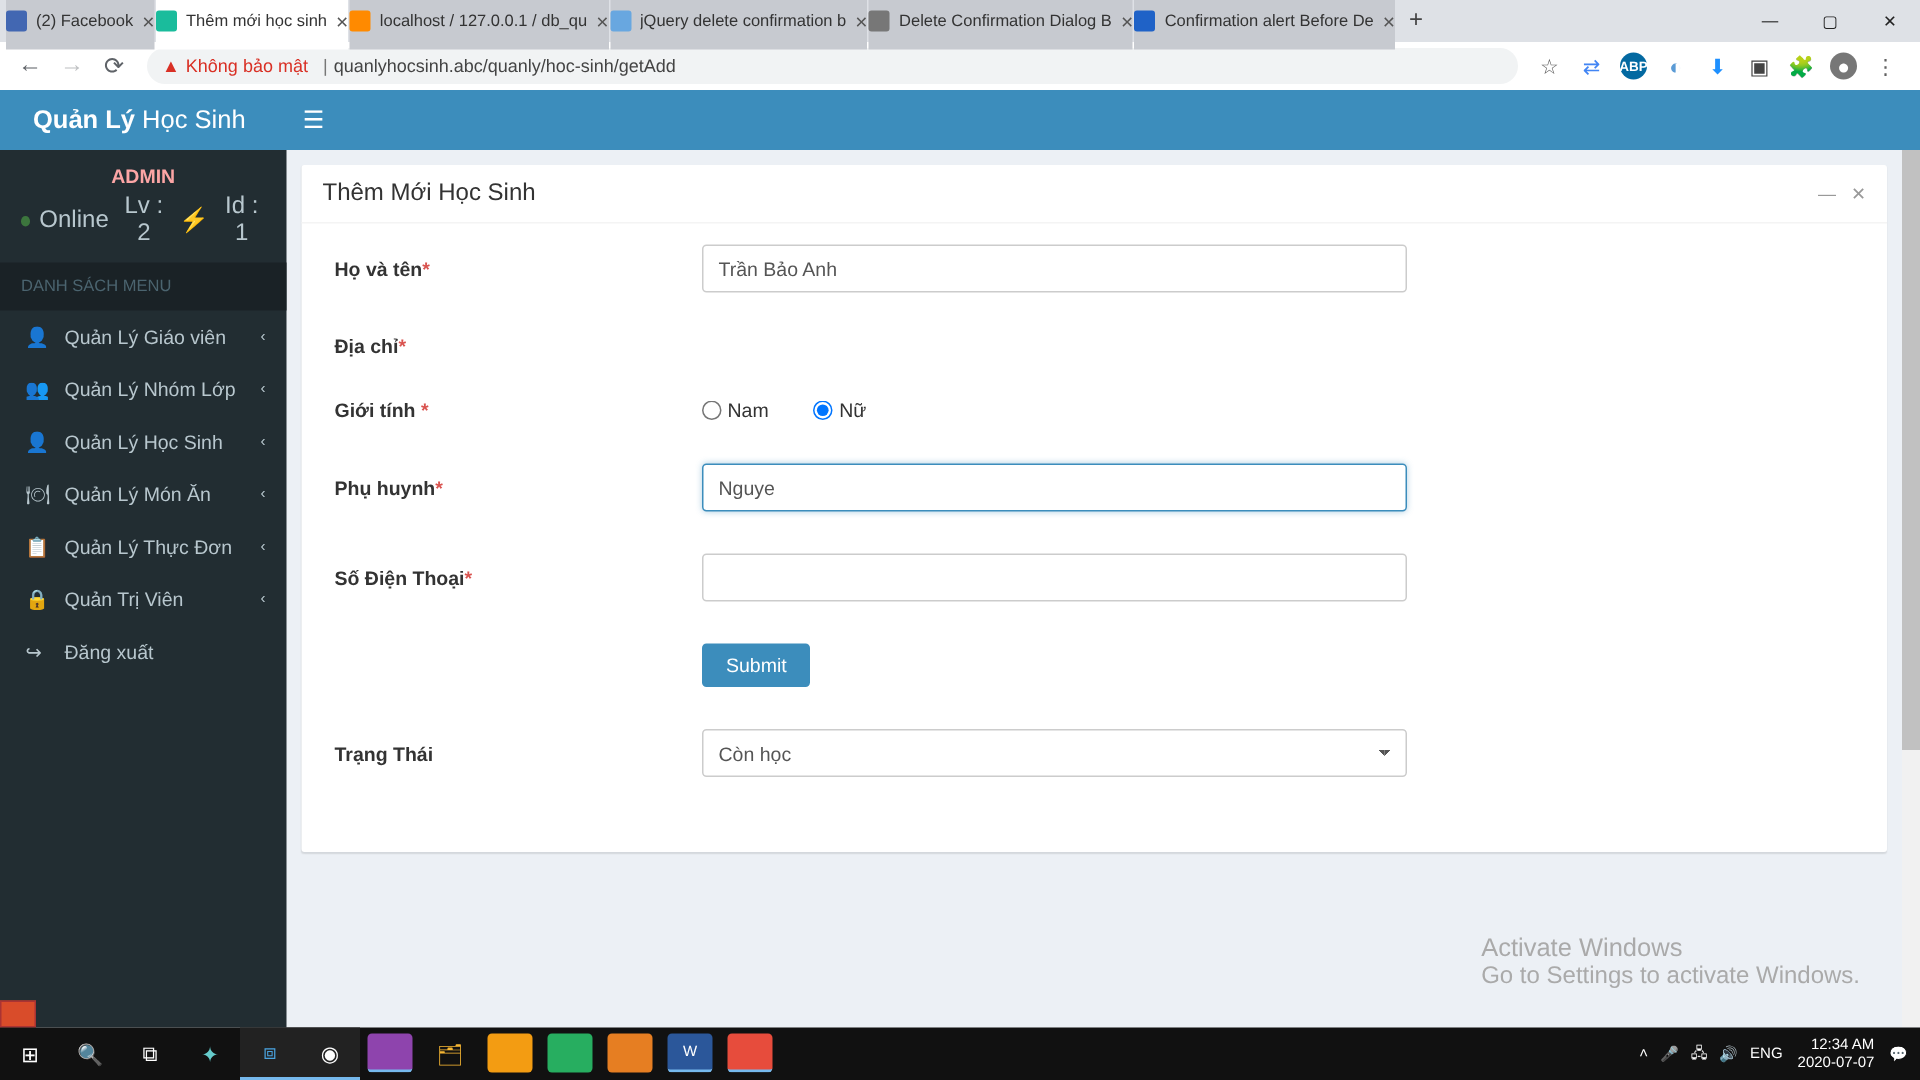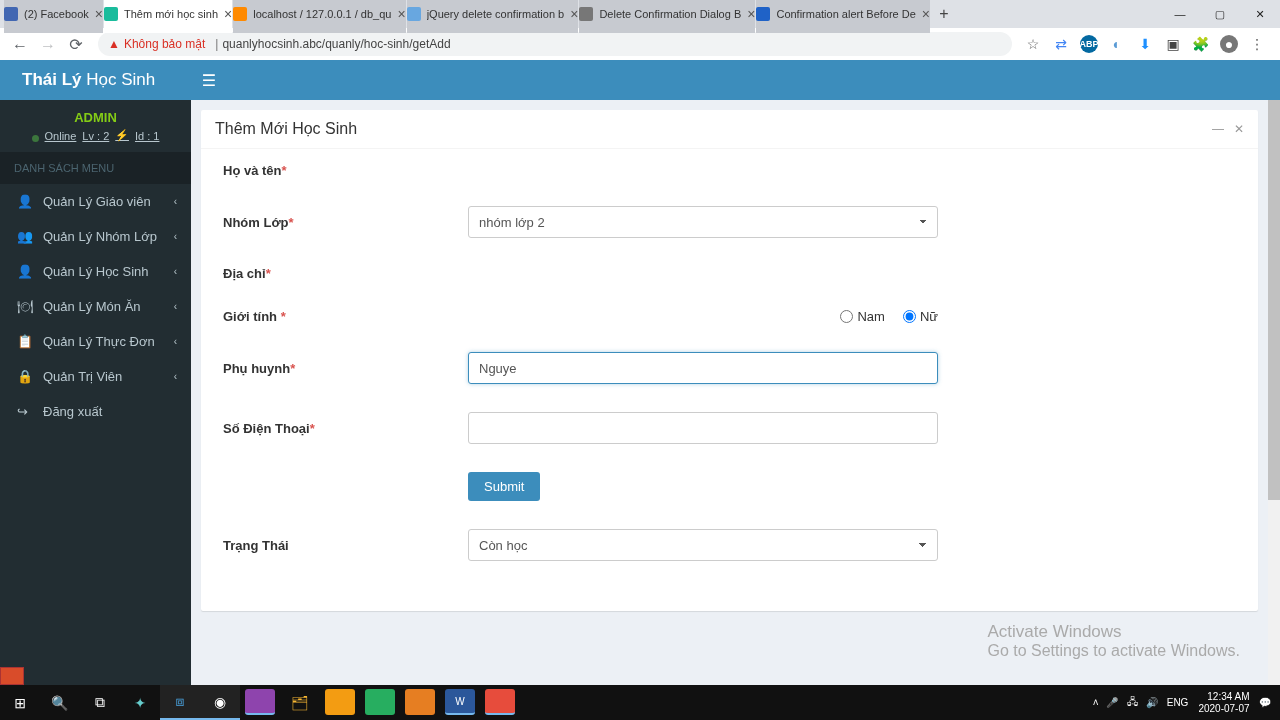--- a/index.html
+++ b/index.html
@@ -27,22 +27,22 @@
 
 
 .app-topbar { background: #3c8dbc; height: 40px; display: flex; align-items: center; color: #fff; }
 .brand { width: 191px; padding-left: 22px; font-size: 17px; }
 .brand b { font-weight: 600; }
 .hamburger { width: 36px; height: 40px; display: flex; align-items: center; justify-content: center; cursor: pointer; }
 
 
 .sidebar { position: absolute; top: 100px; left: 0; width: 191px; bottom: 35px; background: #222d32; color: #b8c7ce; font-size: 13px; }
 .user-panel { padding: 10px 14px 10px; text-align: center; }
-.user-name { color: #84cc16; font-weight: 600; font-size: 13px; }
-.user-stat { font-size: 11px; color: #b8c7ce; margin-top: 4px; display: flex; justify-content: center; align-items: flex-end; gap: 6px; text-decoration: underline; }
+.user-name { color: #fca5a5; font-weight: 600; font-size: 13px; }
+.user-stat { font-size: 16px; color: #b8c7ce; margin-top: 4px; display: flex; justify-content: center; align-items: center; gap: 6px; }
 .online-dot { width: 7px; height: 7px; border-radius: 50%; background: #3c763d; display: inline-block; }
 .menu-header { padding: 10px 14px; font-size: 11px; color: #4b646f; background: #1a2226; }
 .menu-item { display: flex; align-items: center; padding: 10px 14px; cursor: pointer; border-left: 3px solid transparent; }
 .menu-icon { width: 18px; margin-right: 8px; font-size: 13px; }
 .menu-arrow { margin-left: auto; font-size: 10px; }
 
 
 .content-wrap { position: absolute; top: 100px; left: 191px; right: 12px; bottom: 35px; overflow-y: auto; }
 .panel { background: #fff; margin: 10px 10px; border-radius: 2px; box-shadow: 0 1px 1px rgba(0,0,0,.1); }
 .panel-header { padding: 10px 14px; display: flex; align-items: center; border-bottom: 1px solid #f4f4f4; }
@@ -51,21 +51,21 @@
 .panel-body { padding: 14px 22px 22px; }
 .form-row { display: flex; align-items: center; margin-bottom: 28px; }
 .form-label { width: 245px; font-size: 13px; color: #333; font-weight: 600; }
 .req { color: #d9534f; }
 .form-field { flex: 1; max-width: 470px; }
 .form-control { width: 100%; height: 32px; border: 1px solid #ccc; border-radius: 3px; padding: 0 10px; font-size: 13px; color: #555; background: #fff; }
 .form-control.focus { border-color: #3c8dbc; box-shadow: 0 0 4px rgba(60,141,188,.4); }
 select.form-control { appearance: none; background-image: linear-gradient(45deg, transparent 50%, #555 50%), linear-gradient(135deg, #555 50%, transparent 50%); background-position: calc(100% - 14px) 13px, calc(100% - 10px) 13px; background-size: 4px 4px, 4px 4px; background-repeat: no-repeat; }
 .date-input { position: relative; }
 .date-icon { position: absolute; right: 10px; top: 7px; font-size: 14px; }
-.radio-group { display: flex; align-items: center; gap: 18px; font-size: 13px; color: #333; justify-content: flex-end; }
+.radio-group { display: flex; align-items: center; gap: 30px; font-size: 13px; color: #333; }
 .radio-opt { display: flex; align-items: center; gap: 4px; }
 .btn-submit { background: #3c8dbc; color: #fff; border: none; border-radius: 3px; padding: 7px 16px; font-size: 13px; cursor: pointer; }
 
 
 .watermark { position: absolute; right: 40px; bottom: 60px; color: #aaa; text-align: left; pointer-events: none; }
 .watermark .l1 { font-size: 17px; }
 .watermark .l2 { font-size: 16px; }
 
 
 .taskbar { position: absolute; bottom: 0; left: 0; right: 0; height: 35px; background: #111; display: flex; align-items: center; }
@@ -147,21 +147,21 @@
       <div class="ext-icon" style="color:#444">▣</div>
       <div class="ext-icon">🧩</div>
       <div class="ext-icon" style="background:#777;border-radius:50%;color:#fff">●</div>
       <div class="ext-icon">⋮</div>
     </div>
   </div>
 </div>
 
 <div class="app-topbar">
   <div class="brand">
-    <b>Thái Lý</b><span> Học Sinh</span>
+    <b>Quản Lý</b><span> Học Sinh</span>
   </div>
   <div class="hamburger">☰</div>
 </div>
 
 <div class="sidebar">
   <div class="user-panel">
     <div class="user-name">ADMIN</div>
     <div class="user-stat">
       <span class="online-dot"></span>
       <span>Online</span>
@@ -215,26 +215,23 @@
       <div class="panel-title">Thêm Mới Học Sinh</div>
       <div class="panel-tools">
         <span>—</span>
         <span>✕</span>
       </div>
     </div>
     <div class="panel-body">
 
       <div class="form-row">
         <div class="form-label"><span>Họ và tên</span><span class="req">*</span></div>
-      </div>
-
-      <div class="form-row">
-        <div class="form-label"><span>Nhóm Lớp</span><span class="req">*</span></div>
-        <div class="form-field"><select class="form-control"><option>nhóm lớp 2</option></select></div>
-      </div>
+        <div class="form-field"><input class="form-control" value="Trần Bảo Anh" style=""></div>
+      </div>
+
 
 
       <div class="form-row">
         <div class="form-label"><span>Địa chỉ</span><span class="req">*</span></div>
       </div>
 
       <div class="form-row">
         <div class="form-label"><span>Giới tính </span><span class="req">*</span></div>
         <div class="form-field radio-group">
           <label class="radio-opt">

